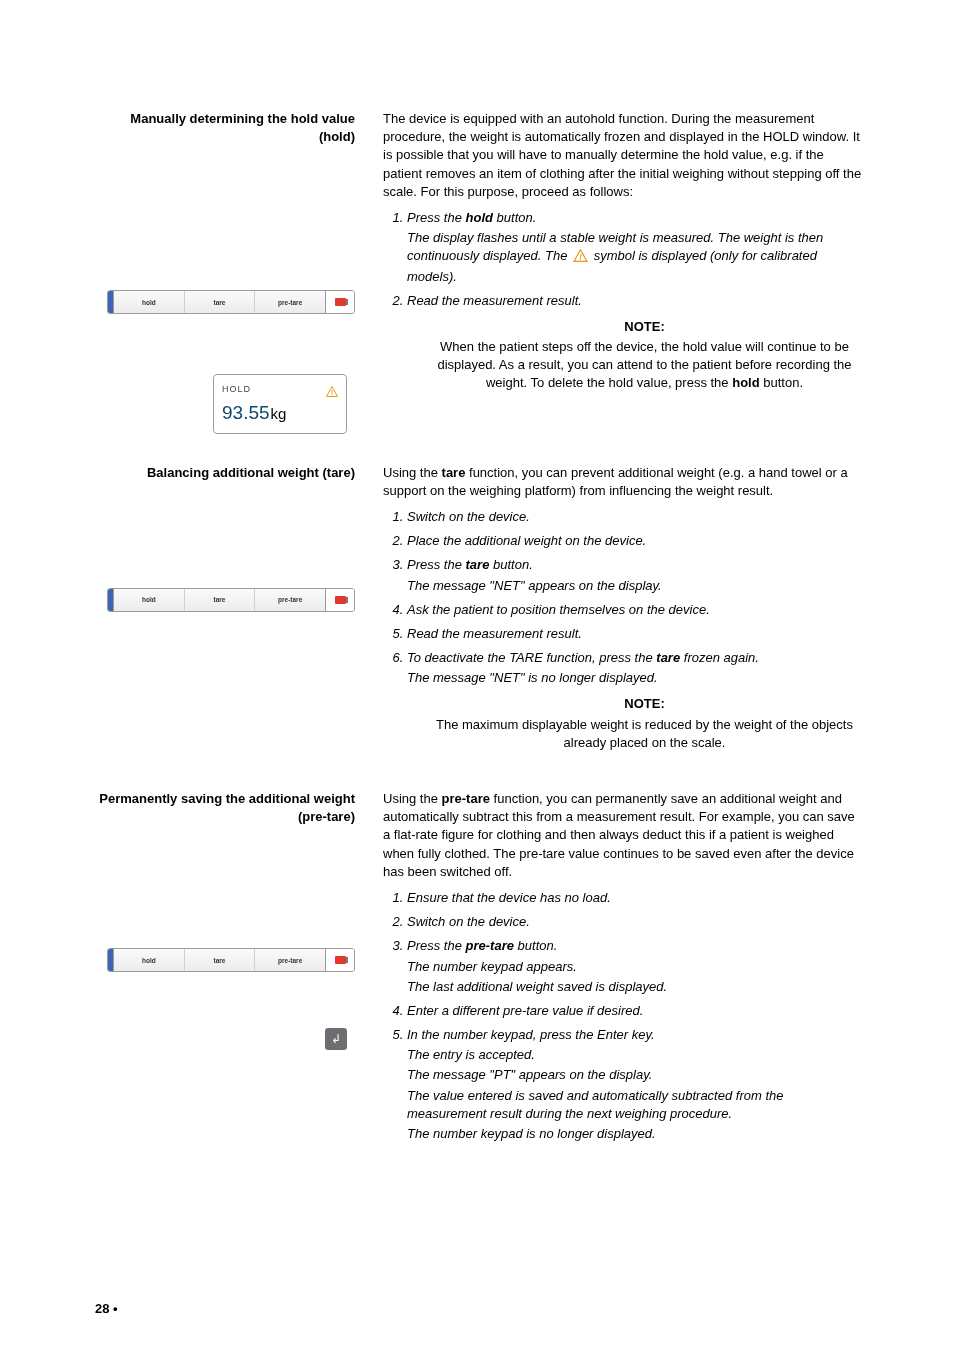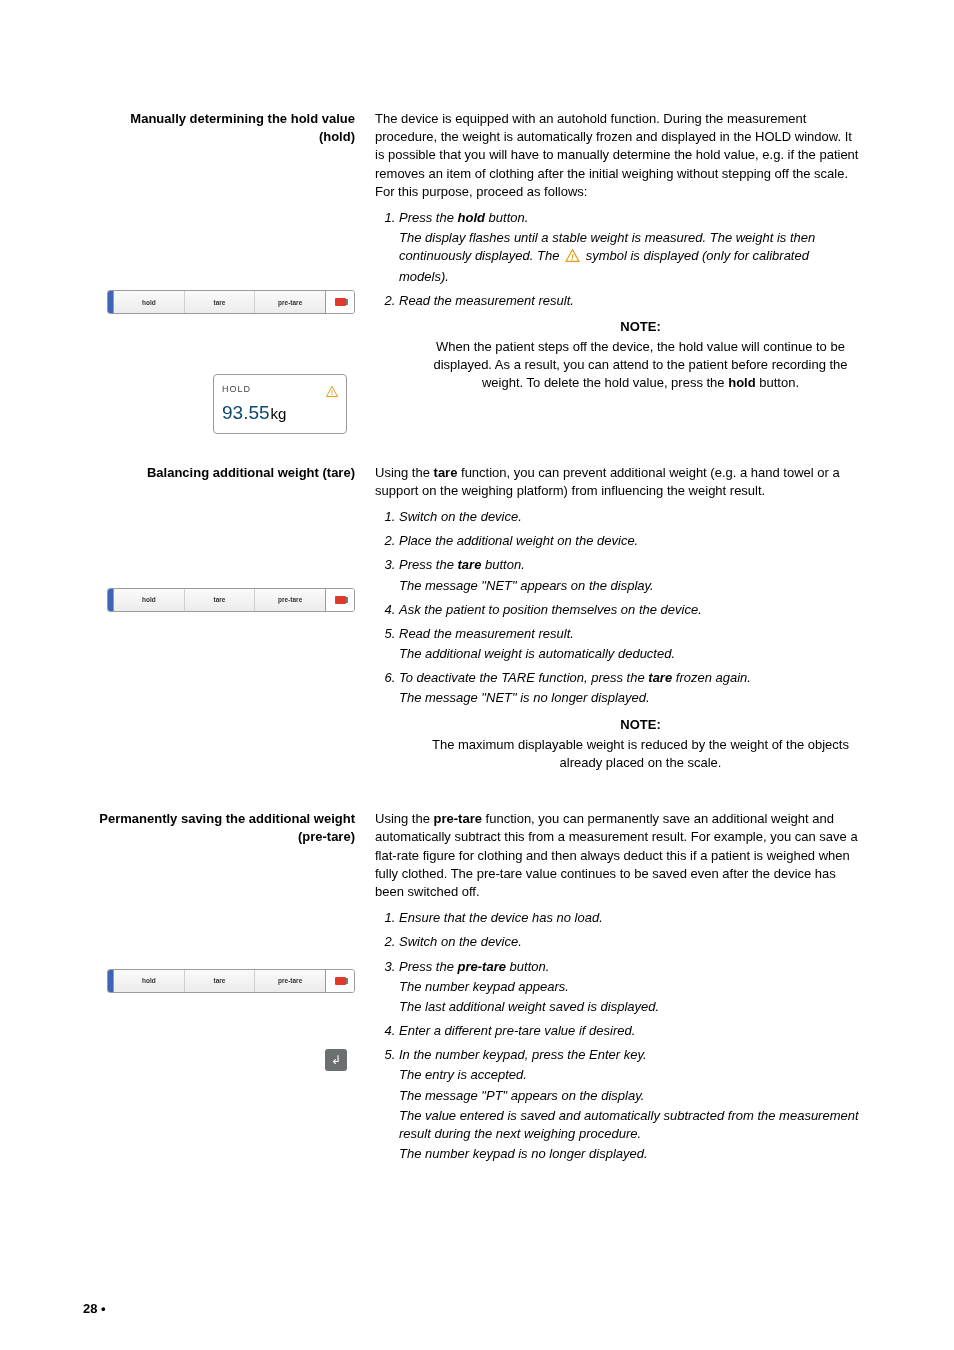--- a/index.html
+++ b/index.html
@@ -15,21 +15,21 @@
     width: 954px;
     min-height: 1350px;
     box-sizing: border-box;
     padding: 110px 90px 40px 95px;
     position: relative;
   }
 
   .section {
     display: flex;
     align-items: flex-start;
-    gap: 20px;
+    gap: 28px;
     margin-bottom: 30px;
   }
   .left-col {
     width: 260px;
     flex: 0 0 260px;
     display: flex;
     flex-direction: column;
     align-items: flex-end;
   }
   .right-col {
@@ -177,21 +177,21 @@
   }
 
   .inline-warn {
     display: inline-block;
     vertical-align: -2px;
     margin: 0 2px;
   }
 
   .page-num {
     position: absolute;
-    left: 83px;
+    left: 95px;
     bottom: 32px;
     font-weight: bold;
     text-align: center;
   }
 
   b { font-weight: bold; }
 </style>
 </head>
 <body>
 
@@ -283,21 +283,20 @@
       <ol class="steps">
         <li>Switch on the device.</li>
         <li>Place the additional weight on the device.</li>
         <li>
           <span>Press the </span><b>tare</b><span> button.</span>
           <span class="sub">The message "NET" appears on the display.</span>
         </li>
         <li>Ask the patient to position themselves on the device.</li>
         <li>
           <span>Read the measurement result.</span>
-          <span class="sub">The additional weight is automatically deducted.</span>
         </li>
         <li>
           <span>To deactivate the TARE function, press the </span><b>tare</b><span> frozen again.</span>
           <span class="sub">The message "NET" is no longer displayed.</span>
         </li>
       </ol>
 
       <div class="note-block">
         <div class="note-label">NOTE:</div>
         <div>The maximum displayable weight is reduced by the weight of the objects already placed on the scale.</div>

